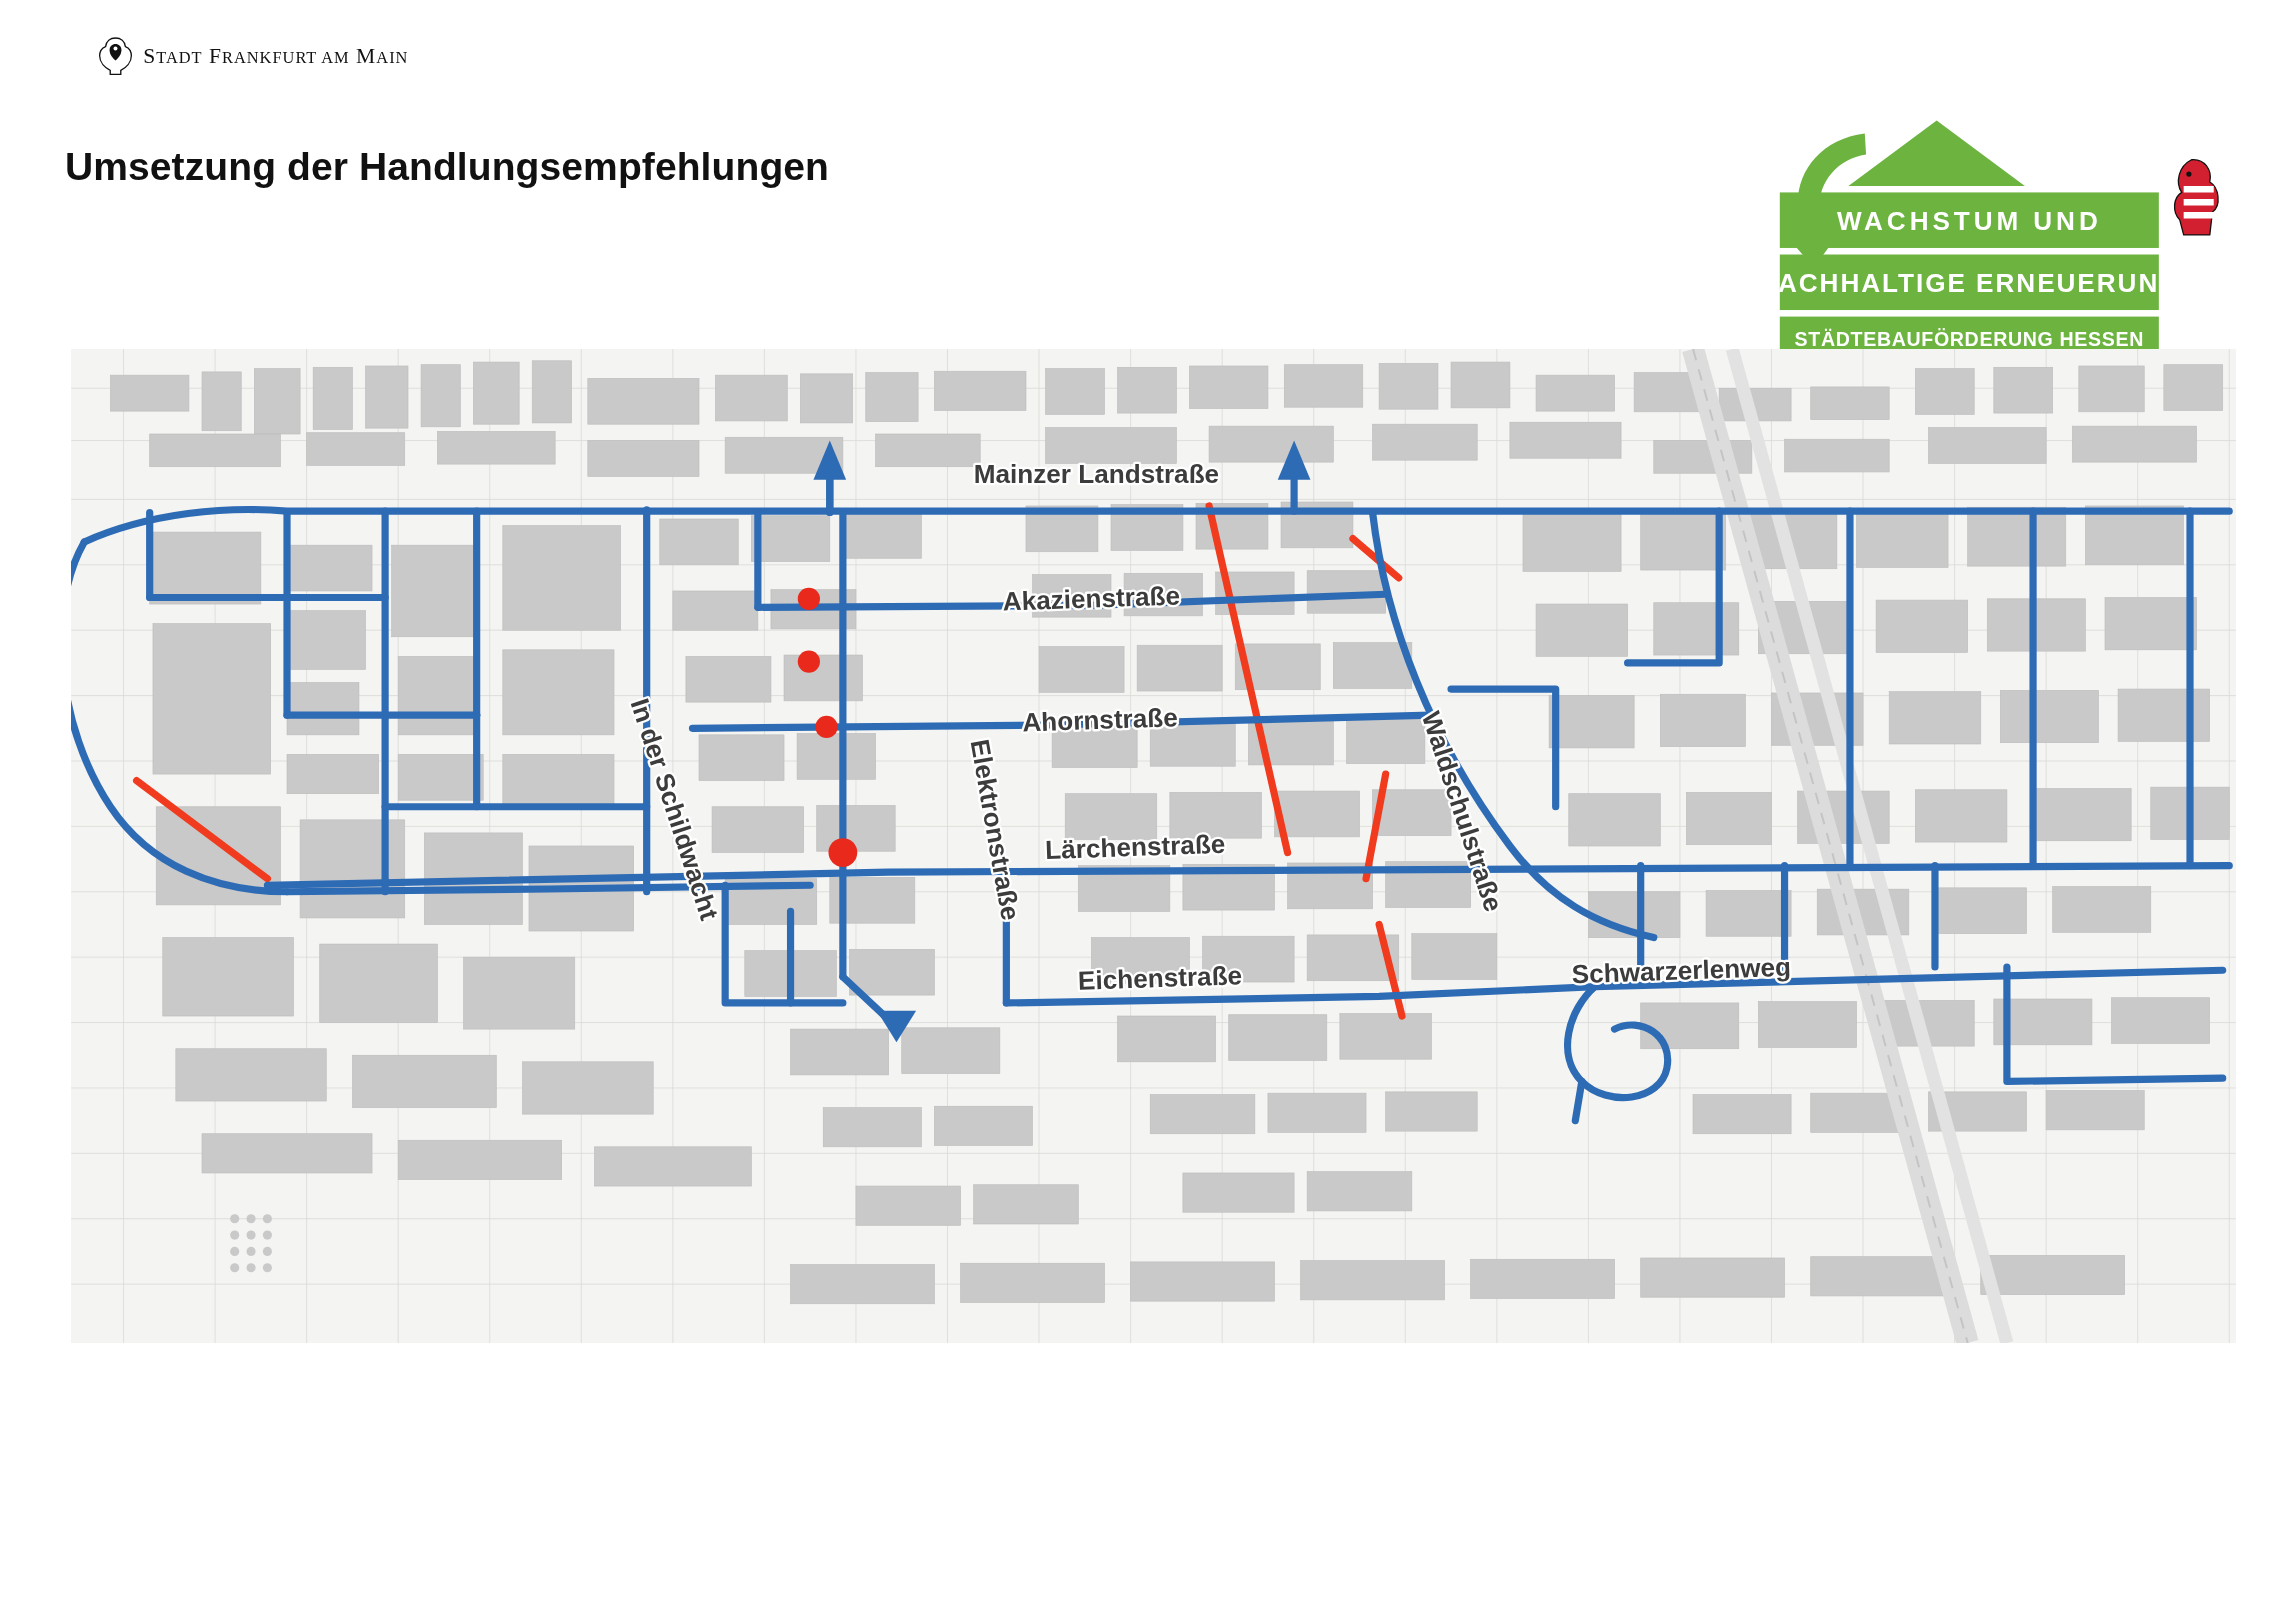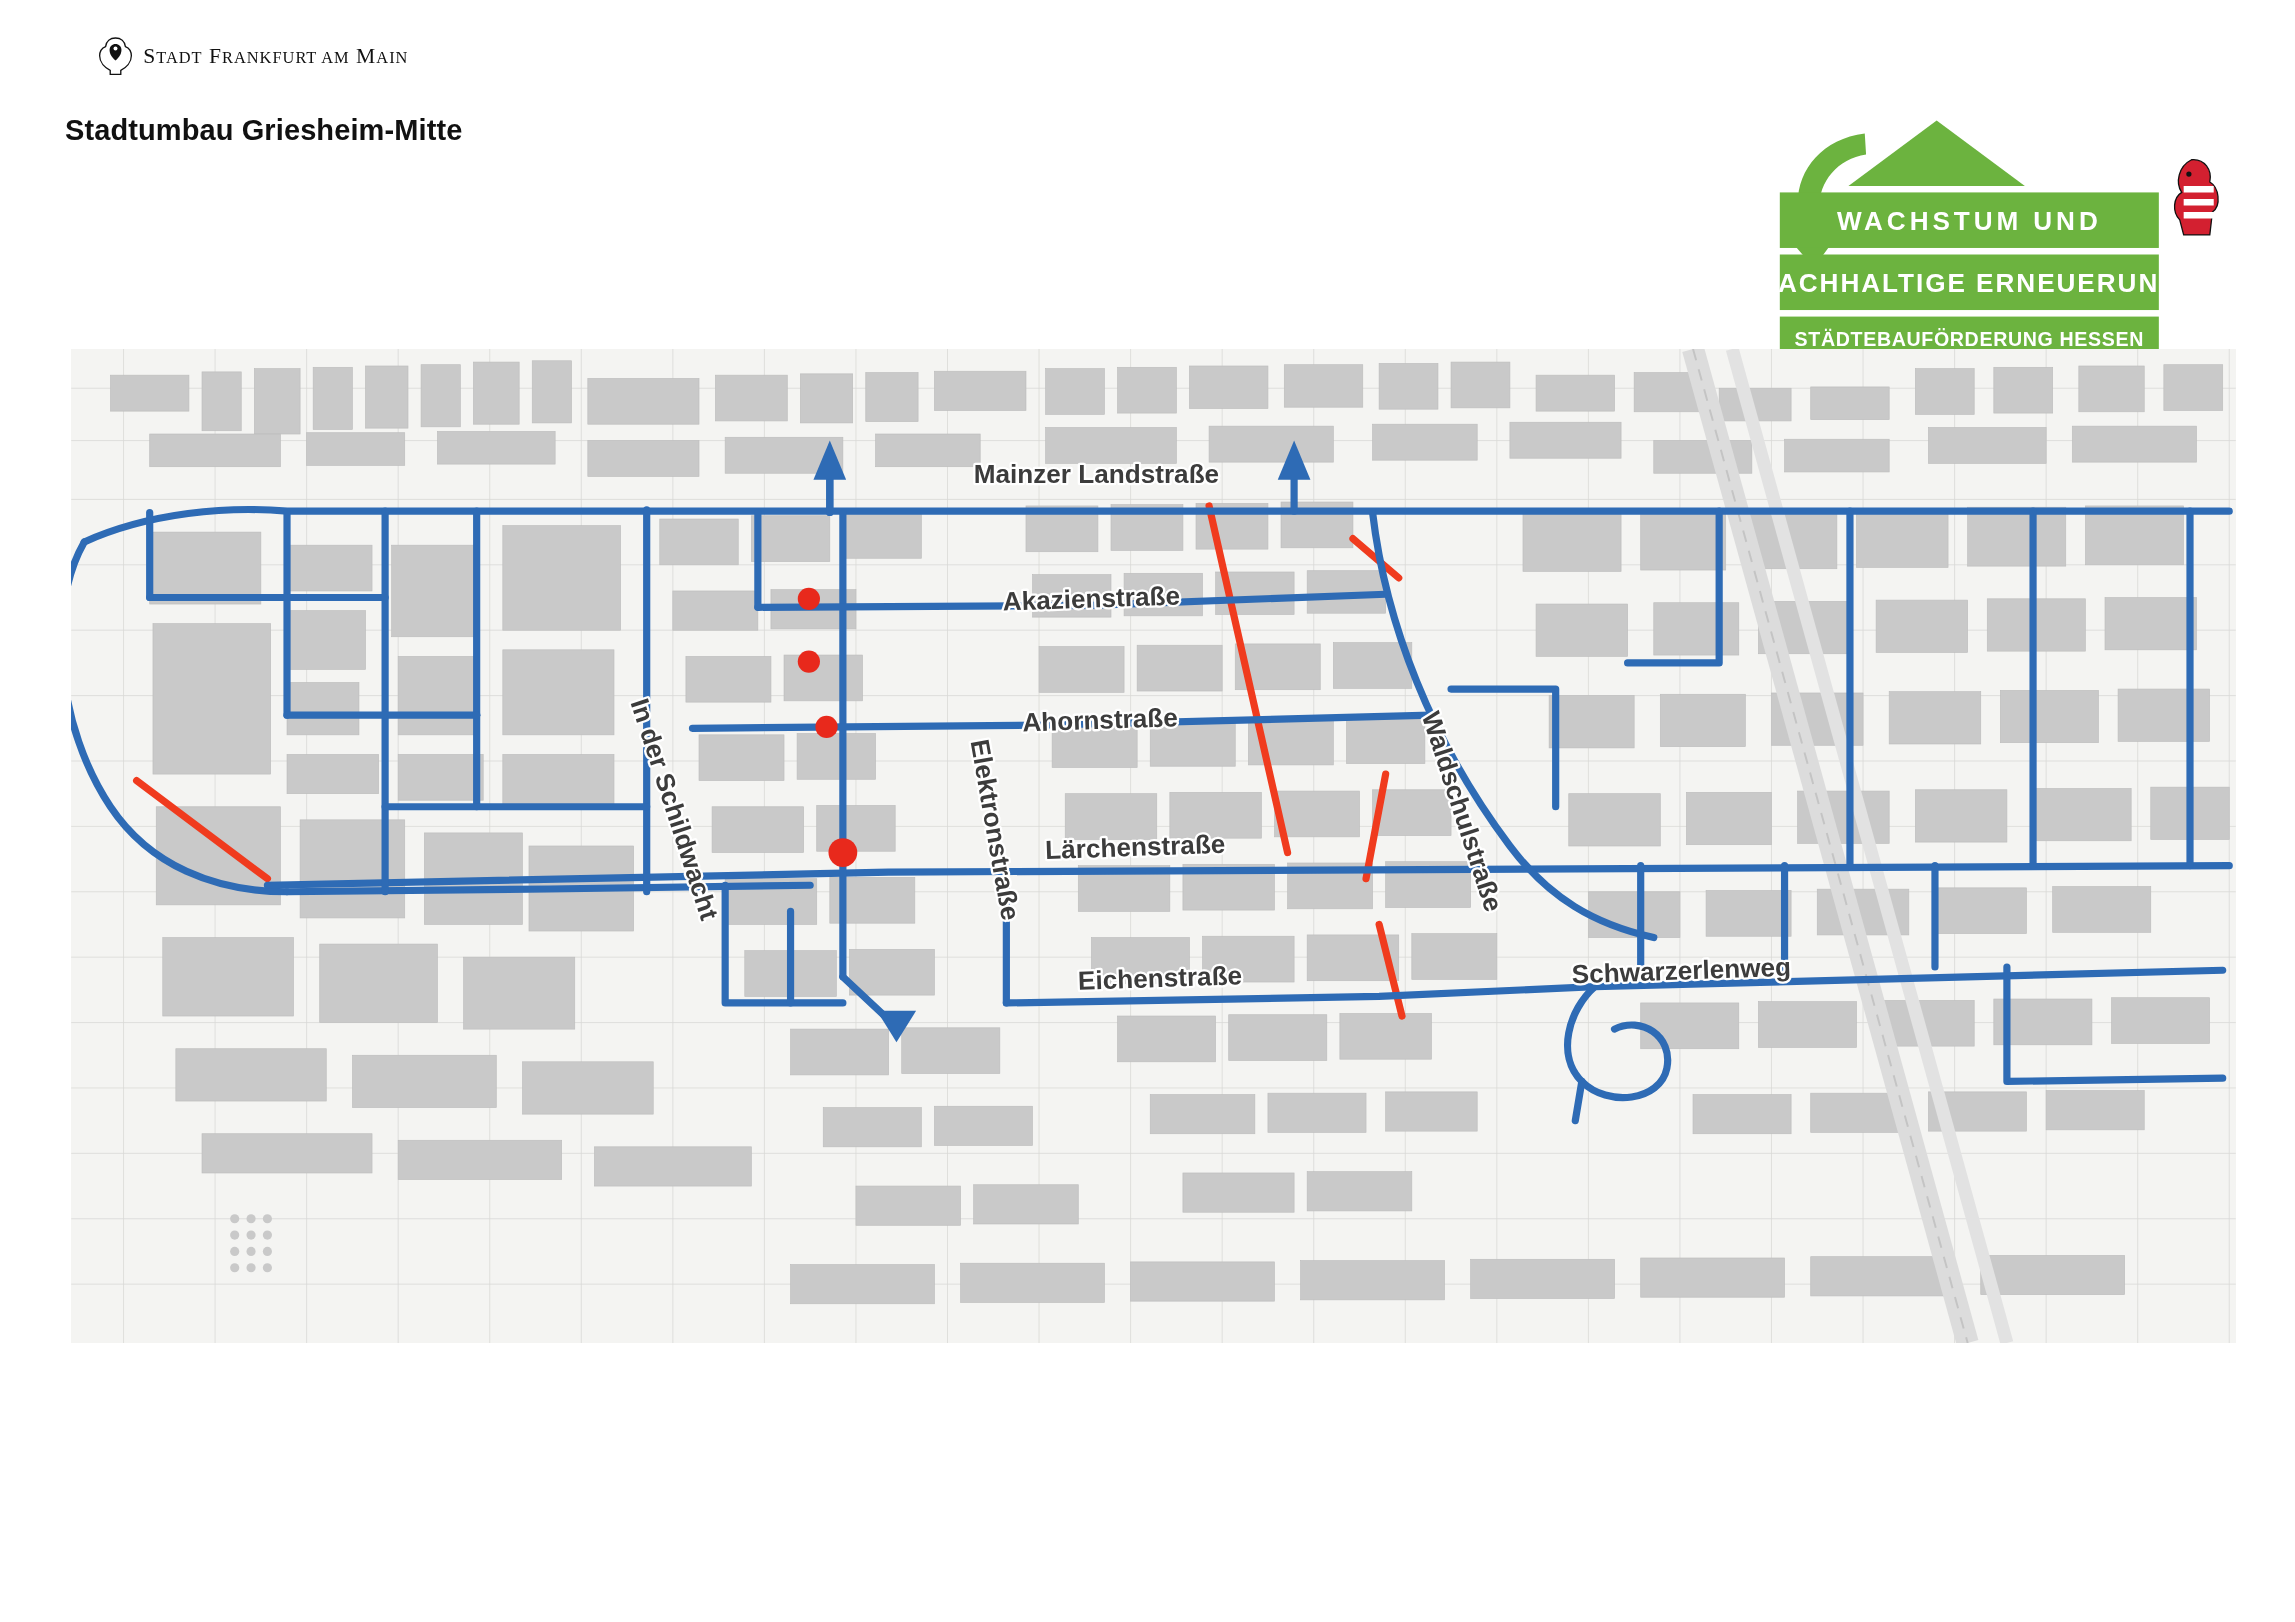--- a/index.html
+++ b/index.html
@@ -115,21 +115,21 @@
     <path d="M28 3 C20 3 14 8 13 16 C8 18 4 23 4 30 C4 40 12 48 20 52 L20 58 L36 58 L36 52 C44 48 52 40 52 30 C52 23 48 18 43 16 C42 8 36 3 28 3 Z" fill="#ffffff" stroke="#111" stroke-width="2"></path>
     <path d="M28 12 C23 12 19 16 19 21 C19 27 23 33 28 37 C33 33 37 27 37 21 C37 16 33 12 28 12 Z" fill="#111"></path>
     <circle cx="28" cy="19" r="3" fill="#fff"></circle>
   </svg>
   <div class="crest-text">
     <span>S</span><span class="sc">TADT</span>&nbsp;<span>F</span><span class="sc">RANKFURT AM</span>&nbsp;<span>M</span><span class="sc">AIN</span>
   </div>
 </div>
 
 <div id="title-block">
-  <p class="title-sub">Stadtumbau Griesheim-Mitte</p>
+  <p class="title-main2">Umsetzung der Handlungsempfehlungen</p>
 </div>
 
 <svg id="program-logo" viewBox="0 0 700 430">
 
   <path class="prog-green" d="M250 10 L385 110 L115 110 Z"></path>
   <path class="prog-green" d="M140 30 C60 40 20 110 45 175 L10 175 L62 235 L110 170 L75 170 C58 122 88 70 142 62 Z"></path>
   <rect class="prog-green" x="10" y="120" width="580" height="85"></rect>
   <rect class="prog-green" x="10" y="215" width="580" height="85"></rect>
   <rect class="prog-green" x="10" y="310" width="580" height="60"></rect>
   <text x="300" y="178" text-anchor="middle" fill="#ffffff" font-family="Liberation Sans, sans-serif" font-size="40" letter-spacing="6" font-weight="bold">WACHSTUM UND</text>

